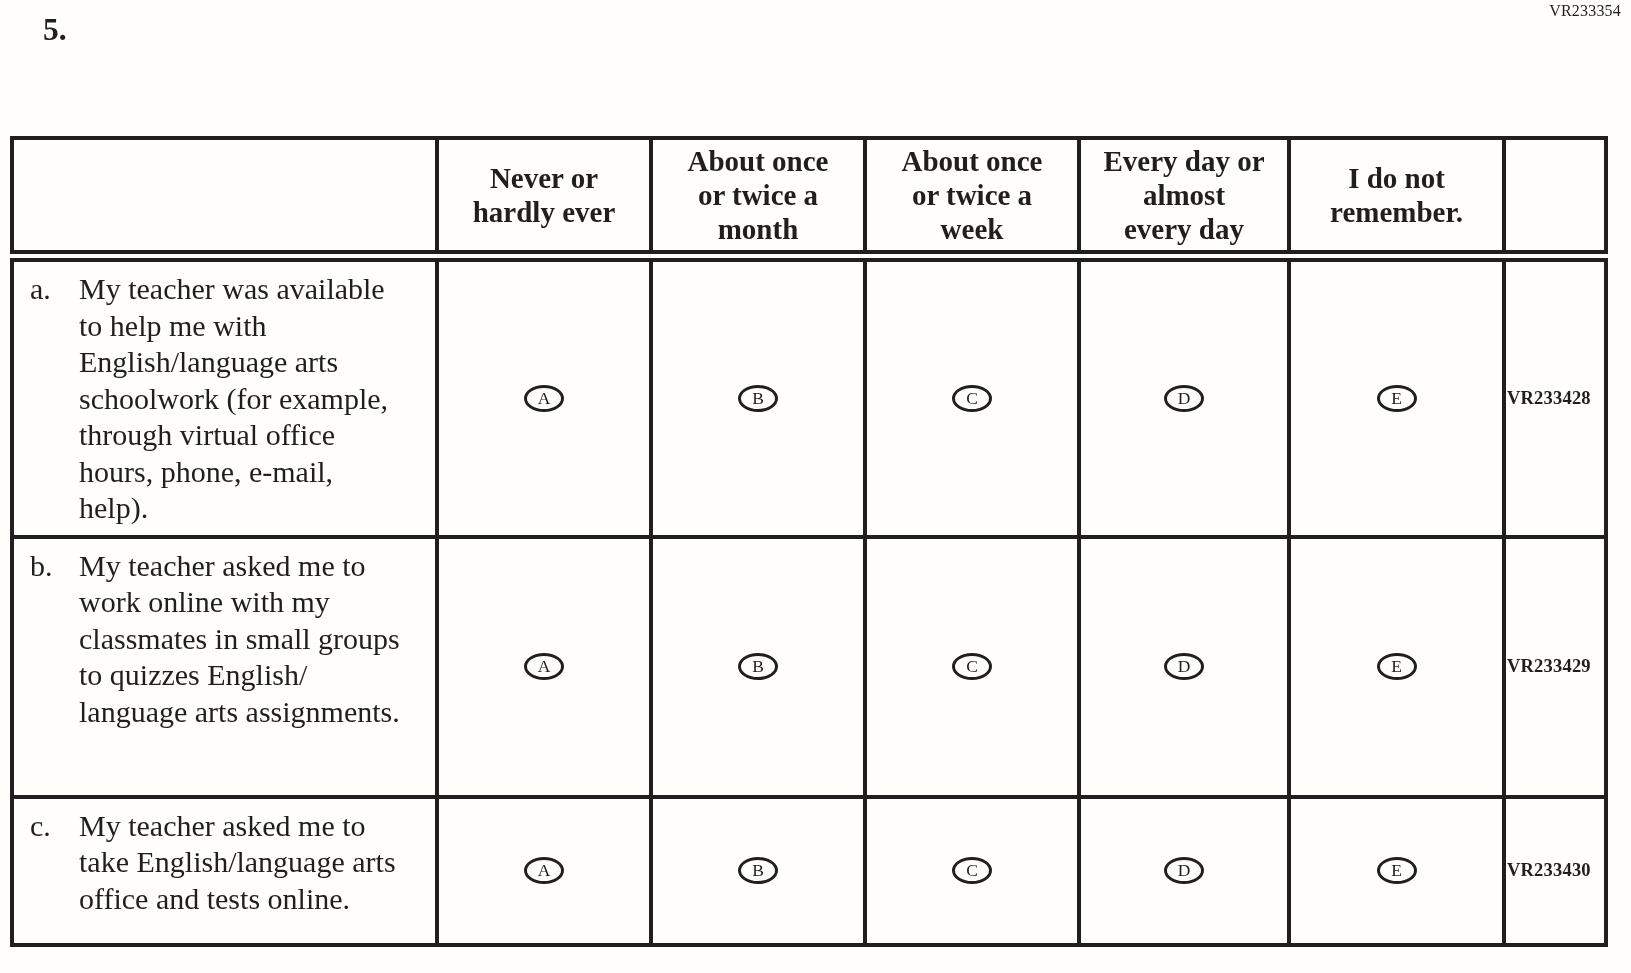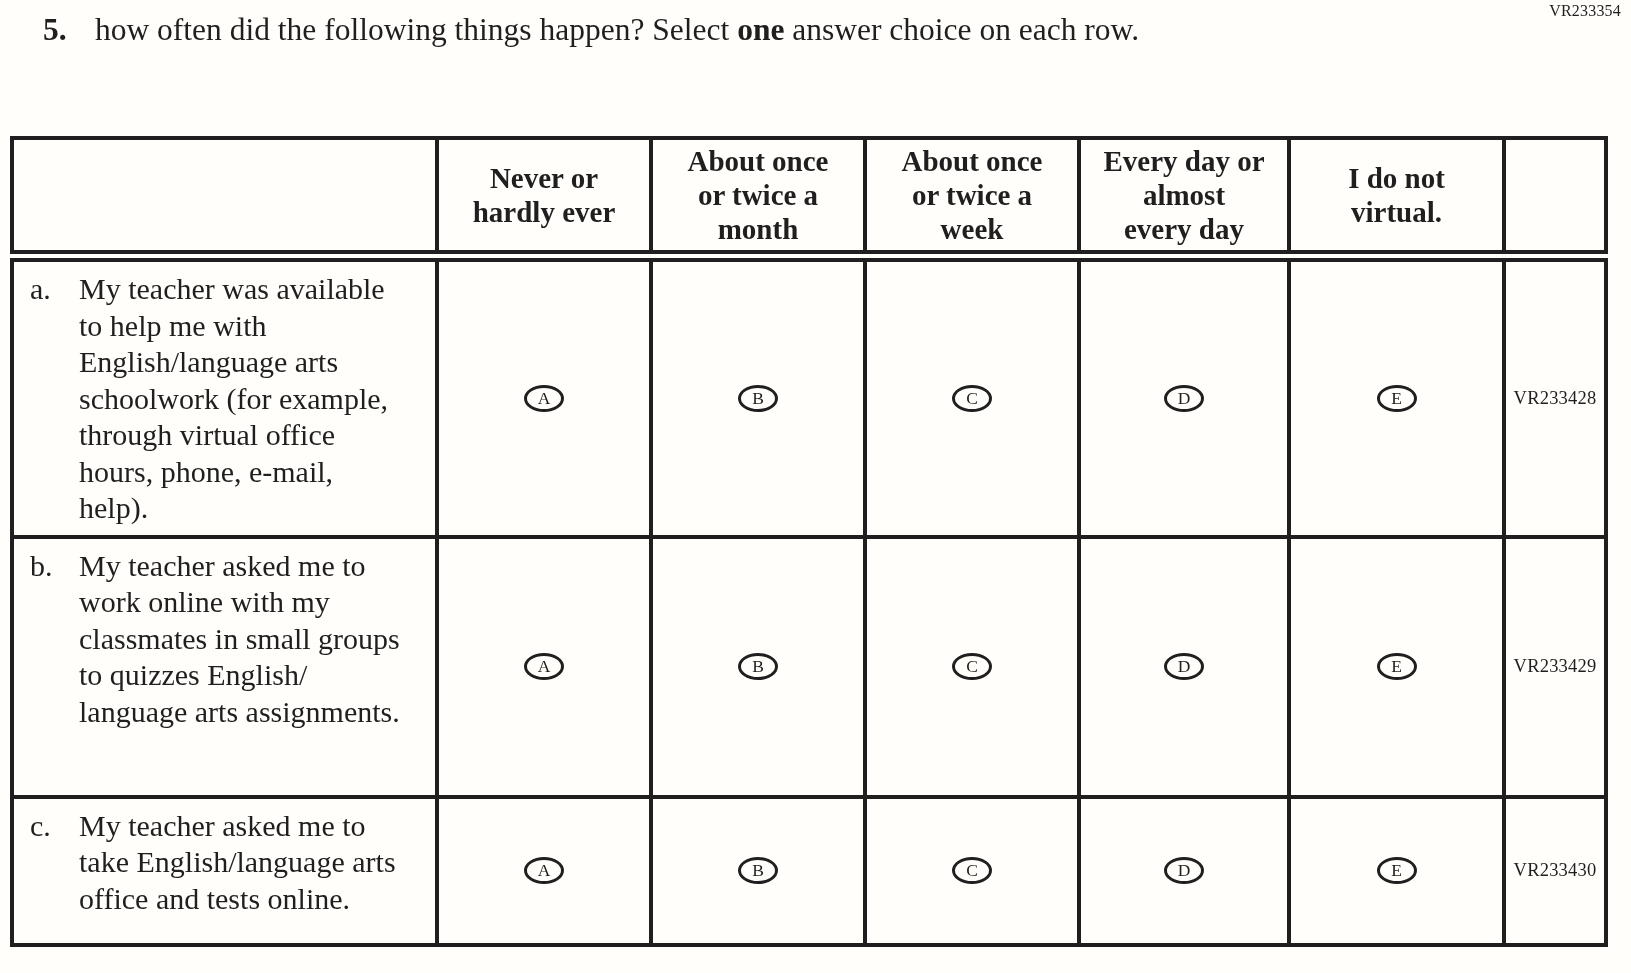--- a/index.html
+++ b/index.html
@@ -57,34 +57,34 @@
     box-sizing:border-box;
     border:3px solid #221e1f;
     border-radius:50%;
     align-items:center;justify-content:center;
     font-size:17.5px;font-weight:normal;
     background:transparent;
     cursor:pointer;
   }
   td.code-cell{
     font-size:18.5px;
-    text-align:center;vertical-align:middle;
+    vertical-align:middle;
     padding:0 1px;
     letter-spacing:.2px;
+    font-weight:bold;
   }
 </style>
 </head>
 <body>
 
 <div class="form-code-top">VR233354</div>
 
 <div class="question">
   <span class="qnum">5.</span>
   <div class="qtext">
-    <div><span>how often did the following things happen? Select </span><span class="qbold">one</span><span> answer choice on each row.</span></div>
   </div>
 </div>
 
 <table class="matrix">
   <colgroup>
     <col style="width:425px">
       <col style="width:214px">
       <col style="width:214px">
       <col style="width:214px">
       <col style="width:210px">
@@ -99,21 +99,21 @@
       <th>About once
 or twice a
 month</th>
       <th>About once
 or twice a
 week</th>
       <th>Every day or
 almost
 every day</th>
       <th>I do not
-virtual.</th>
+remember.</th>
       <th></th>
     </tr>
   </thead>
   <tbody>
     <tr class="row-a">
       <td class="stmt">
         <div class="stmt-inner">
           <span class="row-label">a.</span>
           <span class="stmt-text">My teacher was available to help me with English/language arts schoolwork (for example, through virtual office hours, phone, e-mail, help).</span>
         </div>

